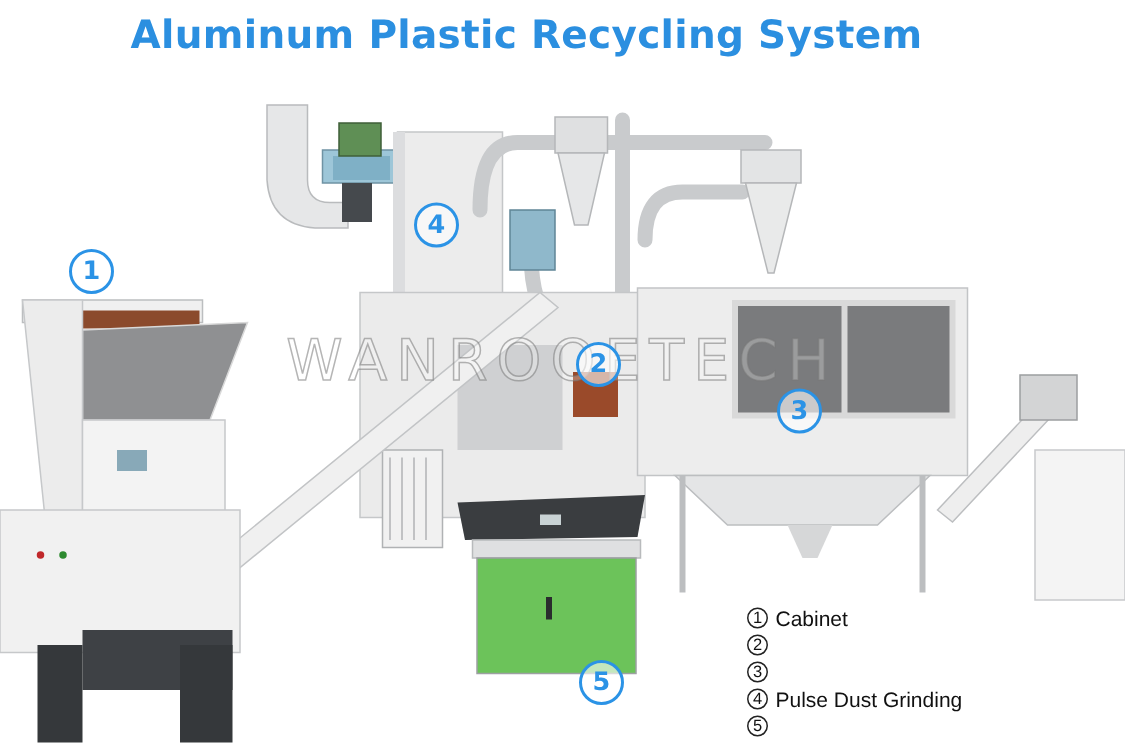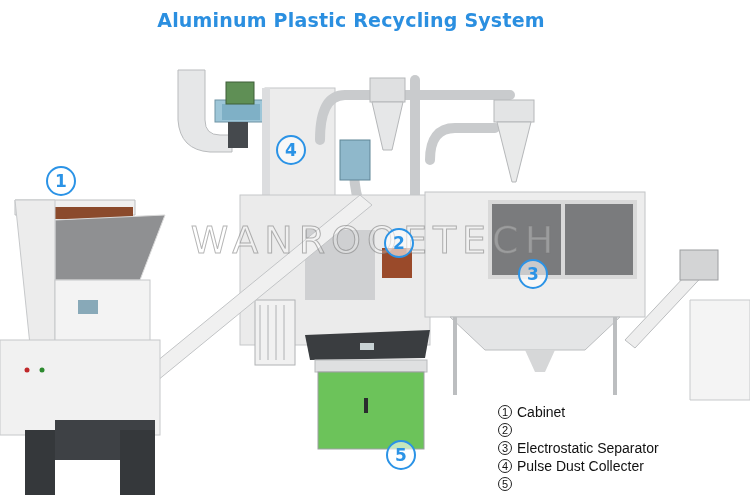--- a/index.html
+++ b/index.html
@@ -1,17 +1,17 @@
 <!DOCTYPE html>
 <html><head>
 <meta charset="utf-8">
 <style>
   html, body { margin:0; padding:0; }
   body { width:750px; height:500px; background:#ffffff; position:relative; overflow:hidden; font-family:"DejaVu Sans", sans-serif; }
-  .title { position:absolute; top:9px; left:0; width:702px; text-align:center; font-size:19px; font-weight:bold; color:#2b8fe0; letter-spacing:0.2px; }
+  .title { position:absolute; top:9px; left:0; width:702px; text-align:center; font-size:26px; font-weight:bold; color:#2b8fe0; letter-spacing:0.2px; }
   .scene { position:absolute; left:0; top:0; width:750px; height:500px; }
   .badge { position:absolute; width:26px; height:26px; border:2px solid #2b93e6; border-radius:50%; color:#2b93e6; font-size:17px; font-weight:bold; display:flex; align-items:center; justify-content:center; background:rgba(255,255,255,0.6); }
   .watermark { position:absolute; top:218px; left:105px; width:540px; text-align:center; font-size:38px; letter-spacing:6px; color:rgba(255,255,255,0.25); -webkit-text-stroke:1px rgba(120,120,120,0.55); font-family:"DejaVu Sans", sans-serif; font-weight:normal; }
   .legend { position:absolute; left:498px; top:403px; }
   .legend-item { display:flex; align-items:center; height:18px; font-family:"Liberation Sans", sans-serif; font-size:14px; color:#111; }
   .legend-num { width:14px; height:14px; border:1px solid #222; border-radius:50%; font-size:11px; display:flex; align-items:center; justify-content:center; margin-right:5px; box-sizing:border-box; }
 </style>
 </head>
 <body>
 
@@ -107,22 +107,21 @@
 <div class="legend">
   <div class="legend-item">
     <span class="legend-num">1</span>
     <span>Cabinet</span>
   </div>
   <div class="legend-item">
     <span class="legend-num">2</span>
   </div>
   <div class="legend-item">
     <span class="legend-num">3</span>
-    <span>Electrostatic Separator</span>
   </div>
   <div class="legend-item">
     <span class="legend-num">4</span>
-    <span>Pulse Dust Collecter</span>
+    <span>Pulse Dust Grinding</span>
   </div>
   <div class="legend-item">
     <span class="legend-num">5</span>
   </div>
 </div>
 
 </body></html>

